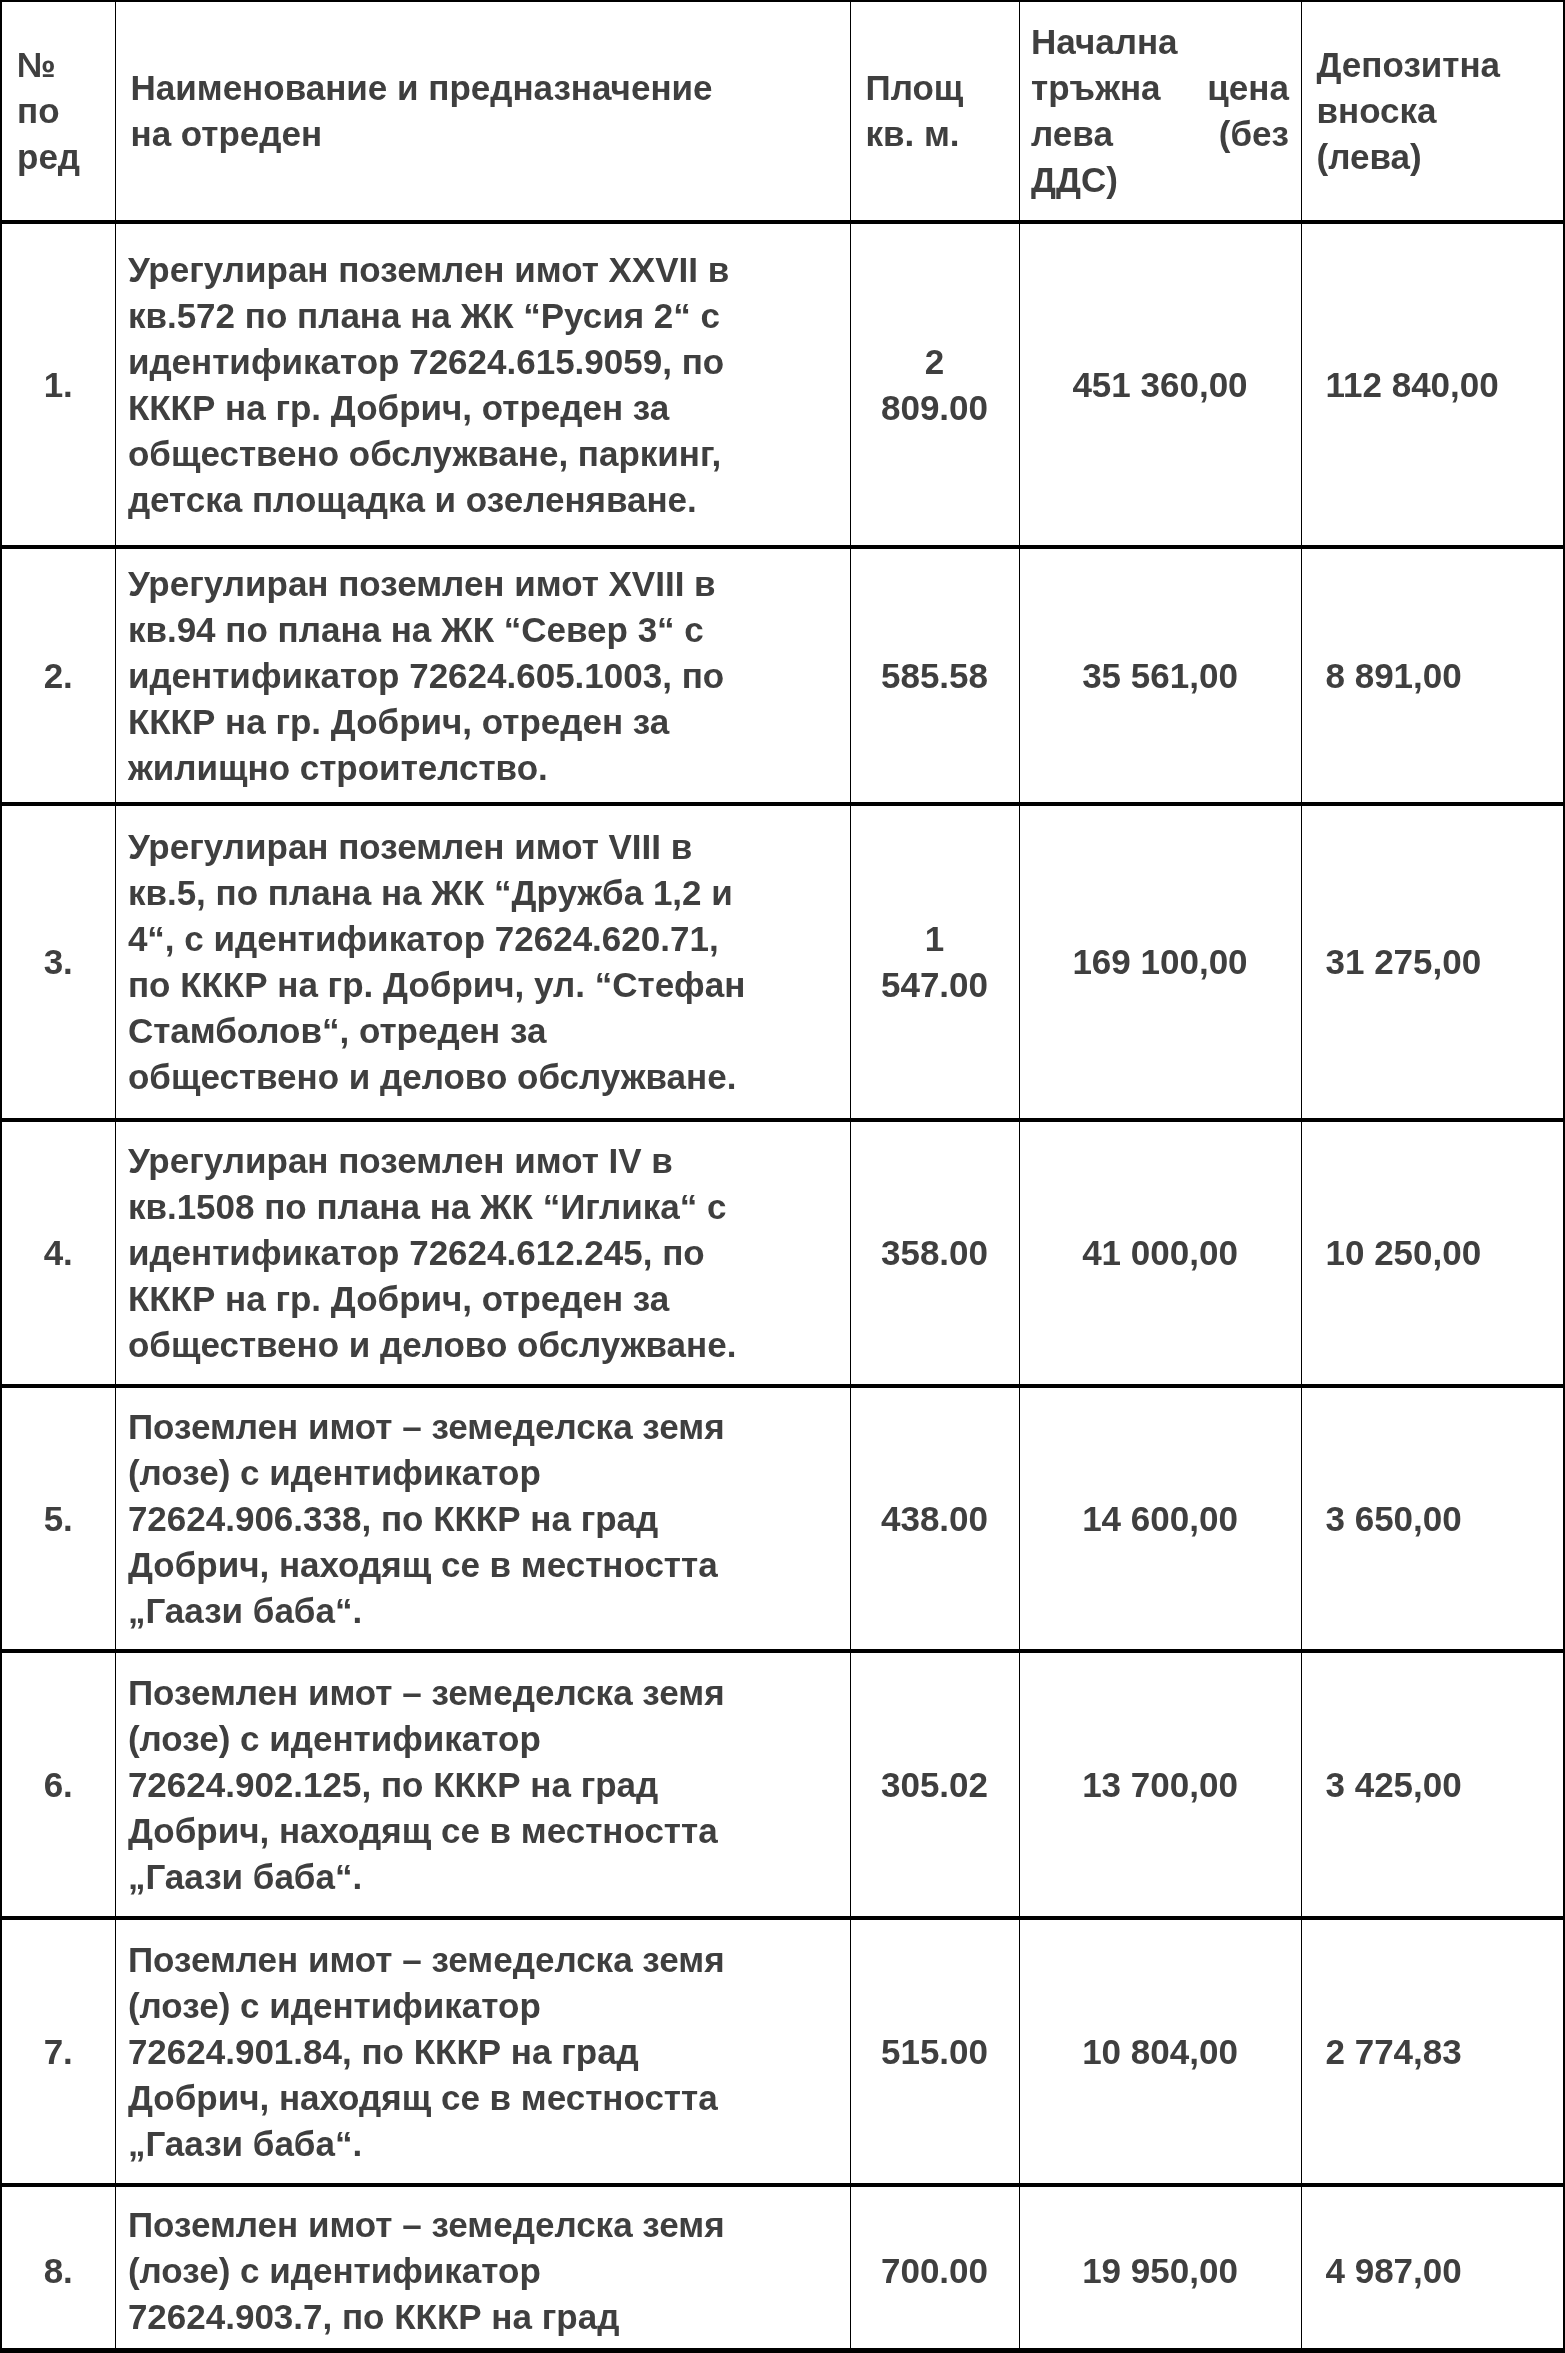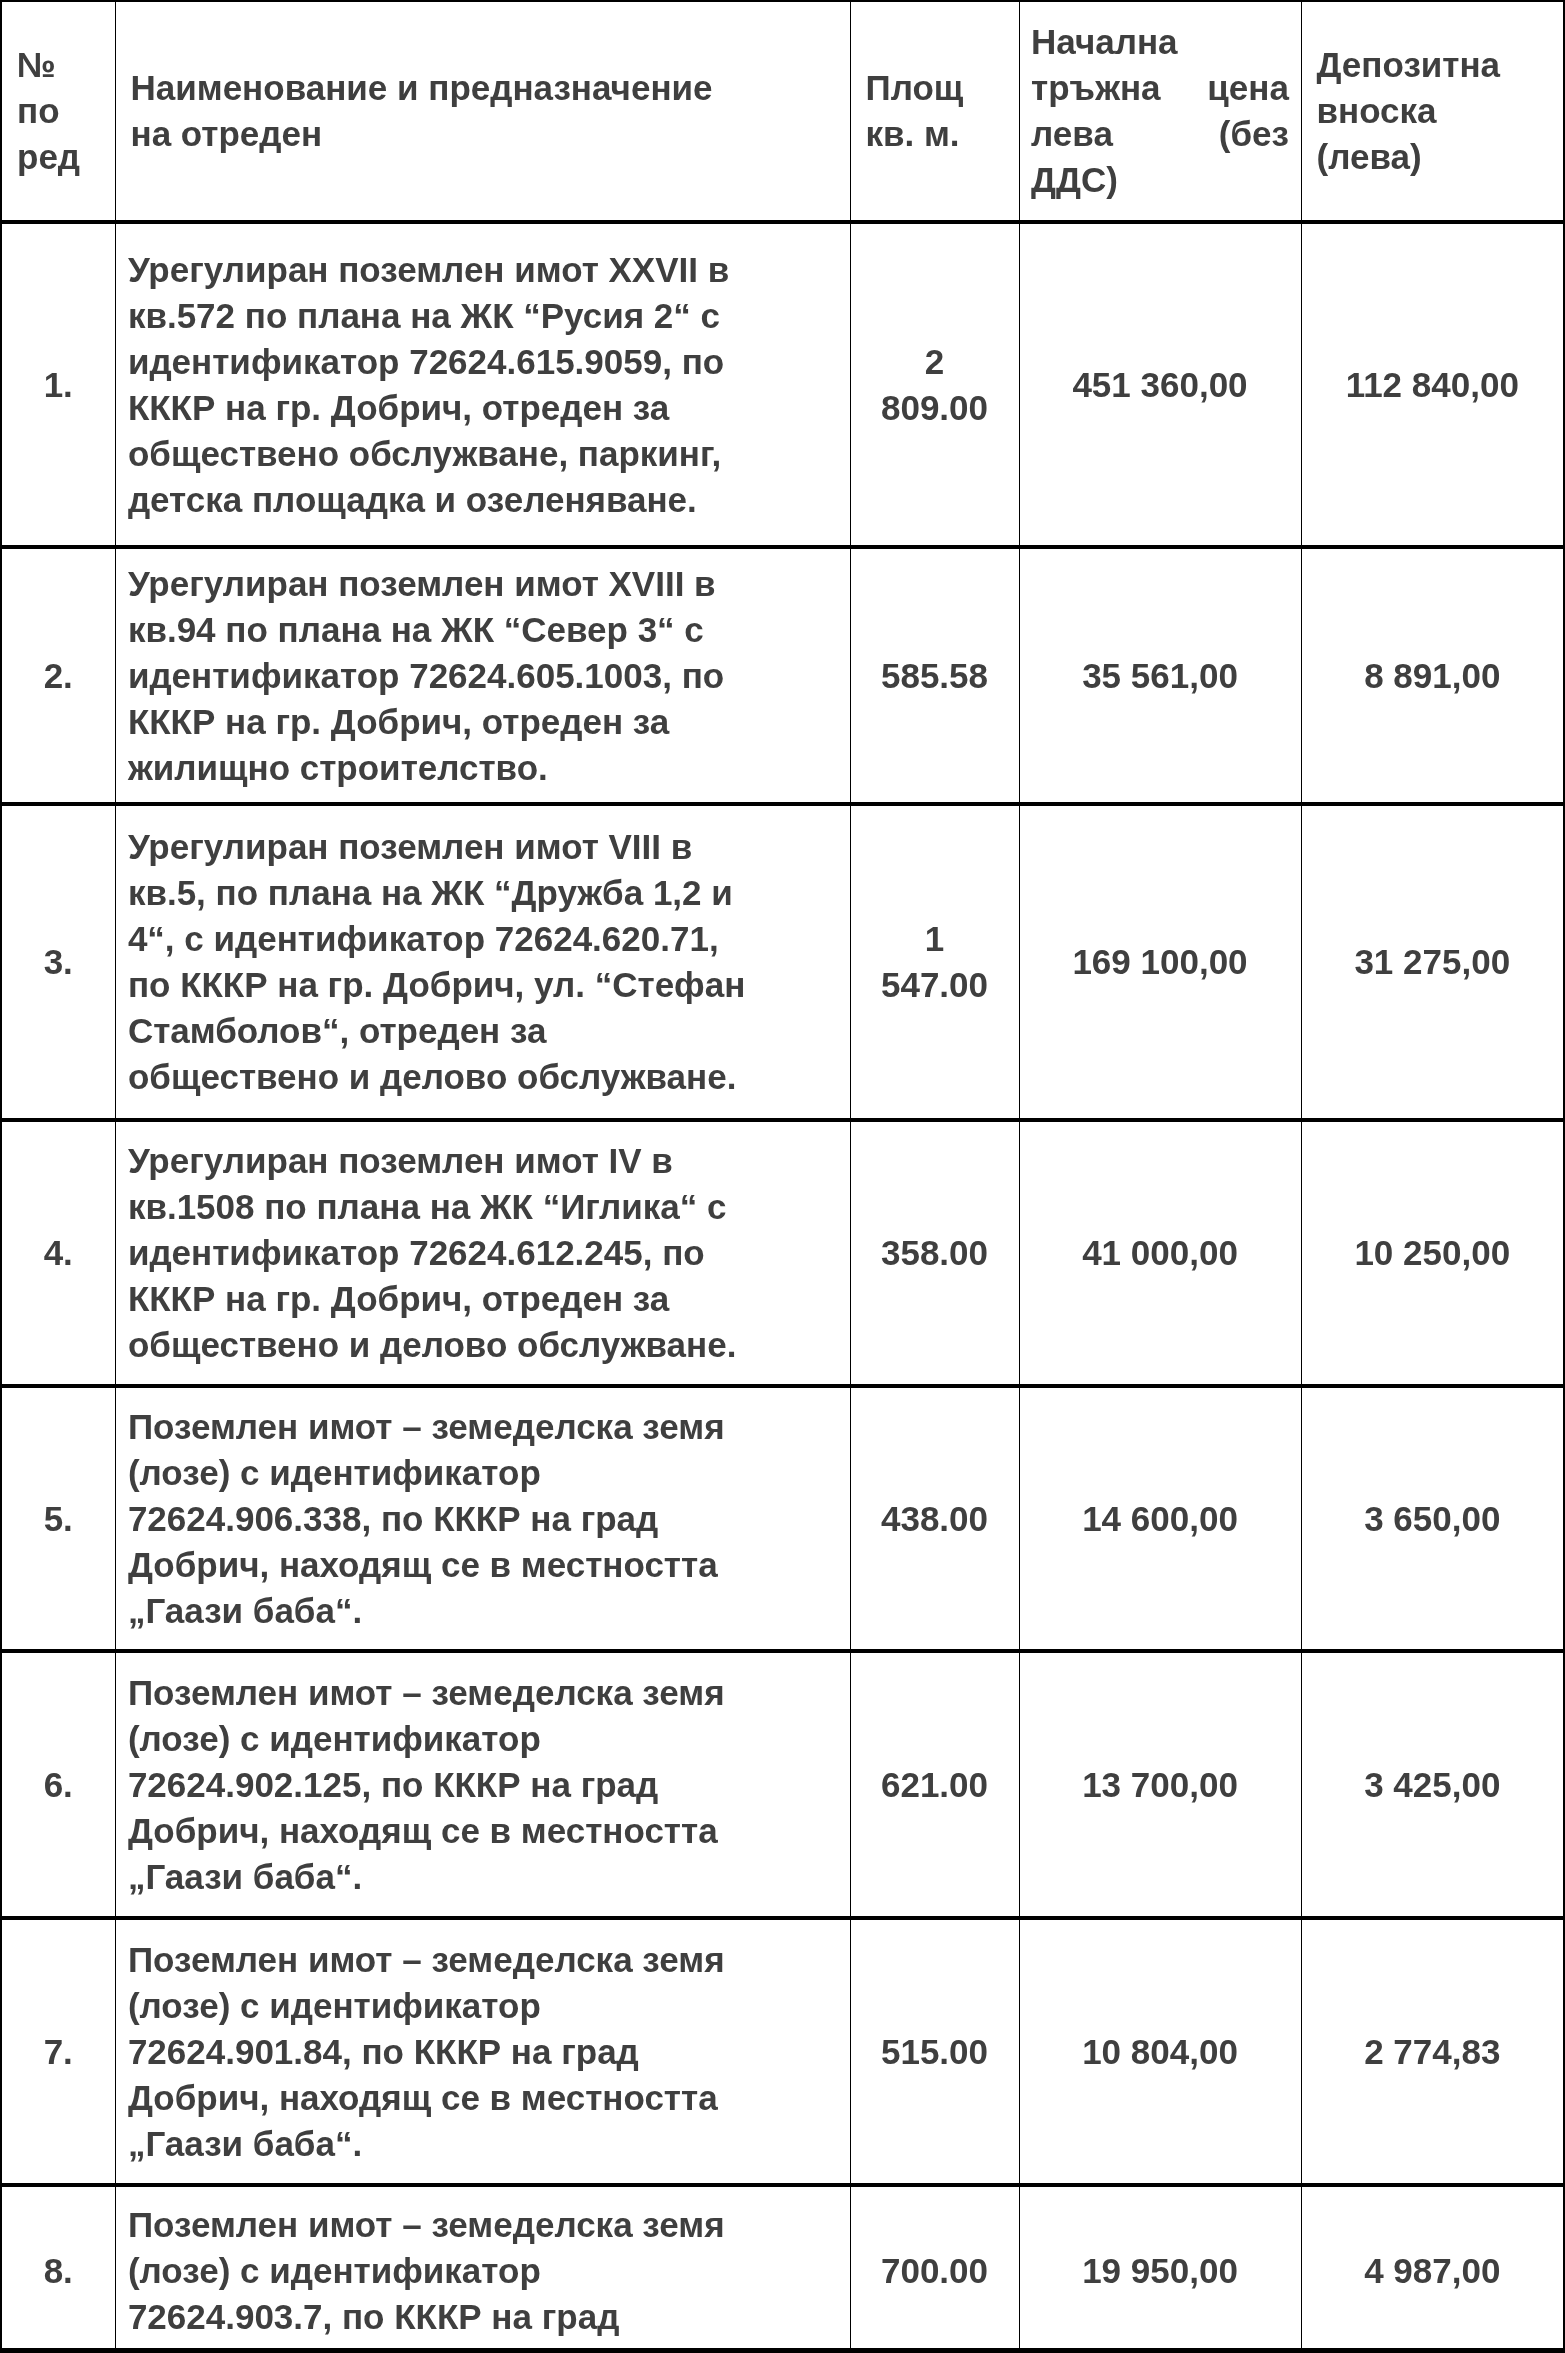--- a/index.html
+++ b/index.html
@@ -48,21 +48,21 @@
     text-align: justify;
     padding: 8.3px 11.6px;
     margin-left: 40px;
   }
 
   td { white-space: pre-line; }
   td.num     { text-align: center; padding: 5px 6.6px; }
   td.desc    { text-align: left;   padding: 5px 11.6px 5px 12.4px; }
   td.area    { text-align: center; padding: 5px 16.6px; }
   td.price   { text-align: center; padding: 5px 25px; }
-  td.deposit { text-align: center; padding: 5px 4px; }
+  td.deposit { padding: 5px 24px; }
 
   thead tr          { height: 221px; }
   tbody tr:nth-child(1) { height: 325px; }
   tbody tr:nth-child(2) { height: 257px; }
   tbody tr:nth-child(3) { height: 316px; }
   tbody tr:nth-child(4) { height: 266px; }
   tbody tr:nth-child(5) { height: 265px; }
   tbody tr:nth-child(6) { height: 267px; }
   tbody tr:nth-child(7) { height: 267px; }
   tbody tr:nth-child(8) { height: 170px; }
@@ -163,21 +163,21 @@
         <td class="price">14 600,00</td>
         <td class="deposit">3 650,00</td>
       </tr>
       <tr>
         <td class="num">6.</td>
         <td class="desc">Поземлен имот – земеделска земя
 (лозе) с идентификатор
 72624.902.125, по КККР на град
 Добрич, находящ се в местността
 „Гаази баба“.</td>
-        <td class="area">621.00</td>
+        <td class="area">305.02</td>
         <td class="price">13 700,00</td>
         <td class="deposit">3 425,00</td>
       </tr>
       <tr>
         <td class="num">7.</td>
         <td class="desc">Поземлен имот – земеделска земя
 (лозе) с идентификатор
 72624.901.84, по КККР на град
 Добрич, находящ се в местността
 „Гаази баба“.</td>

